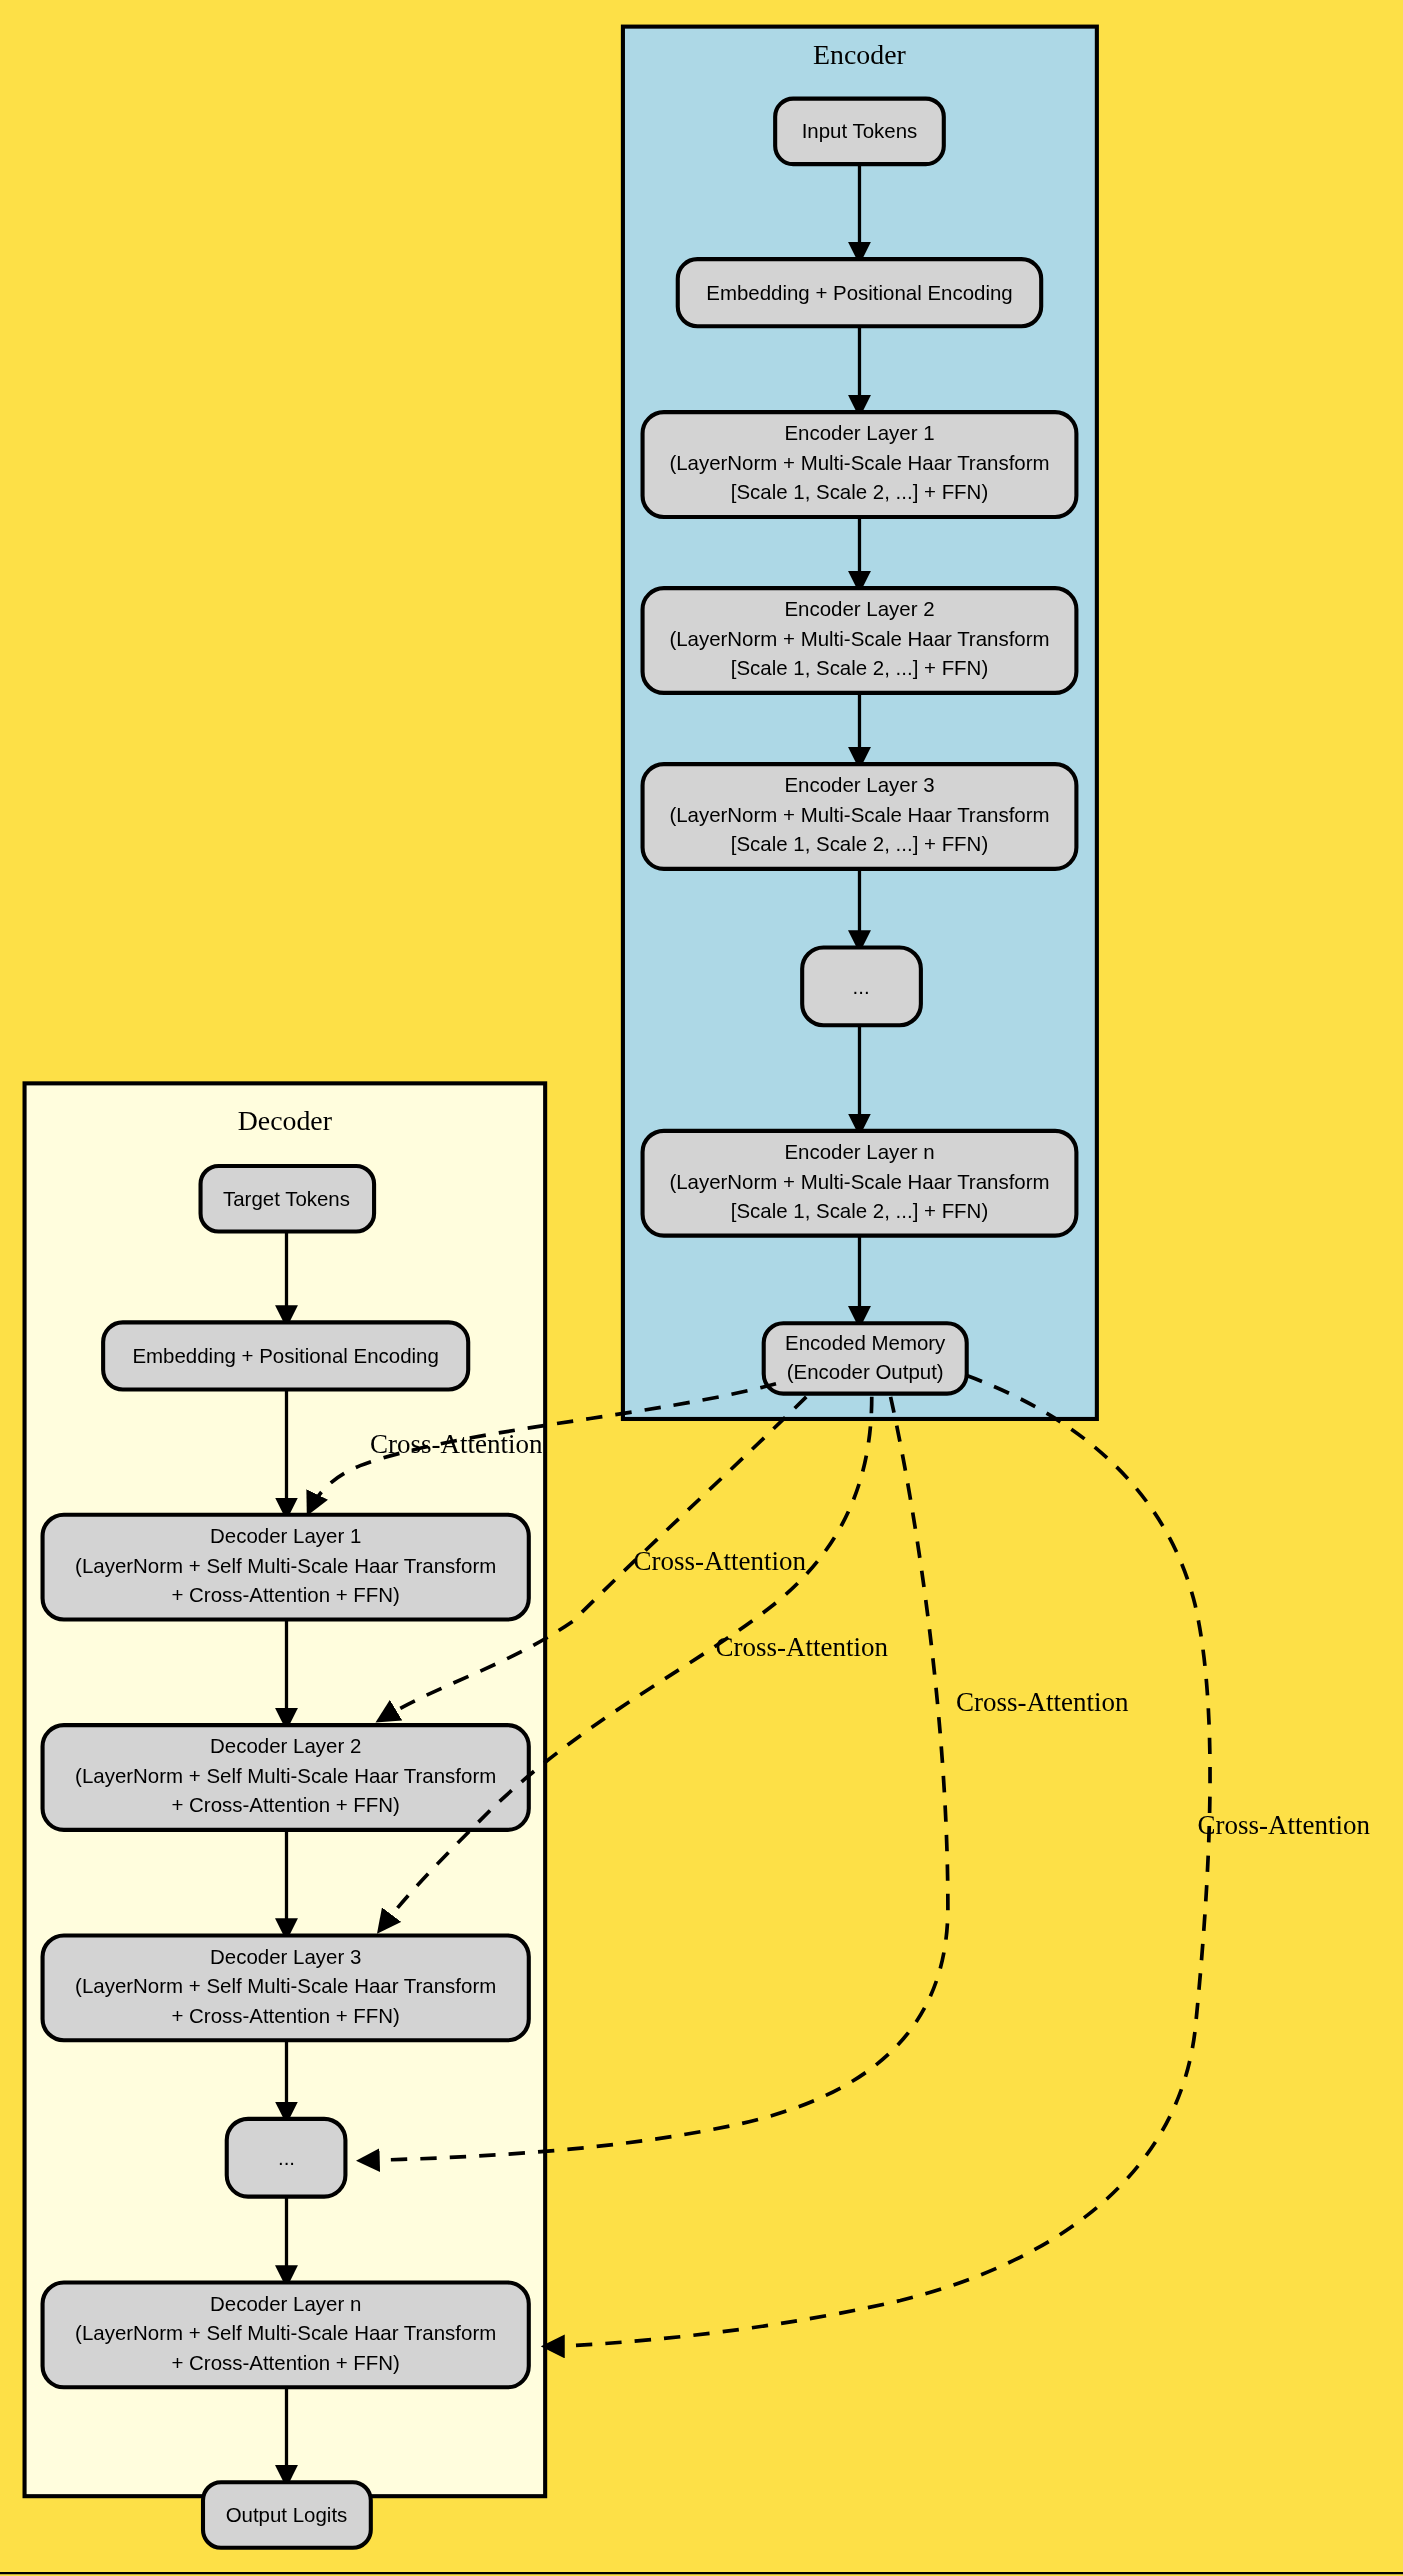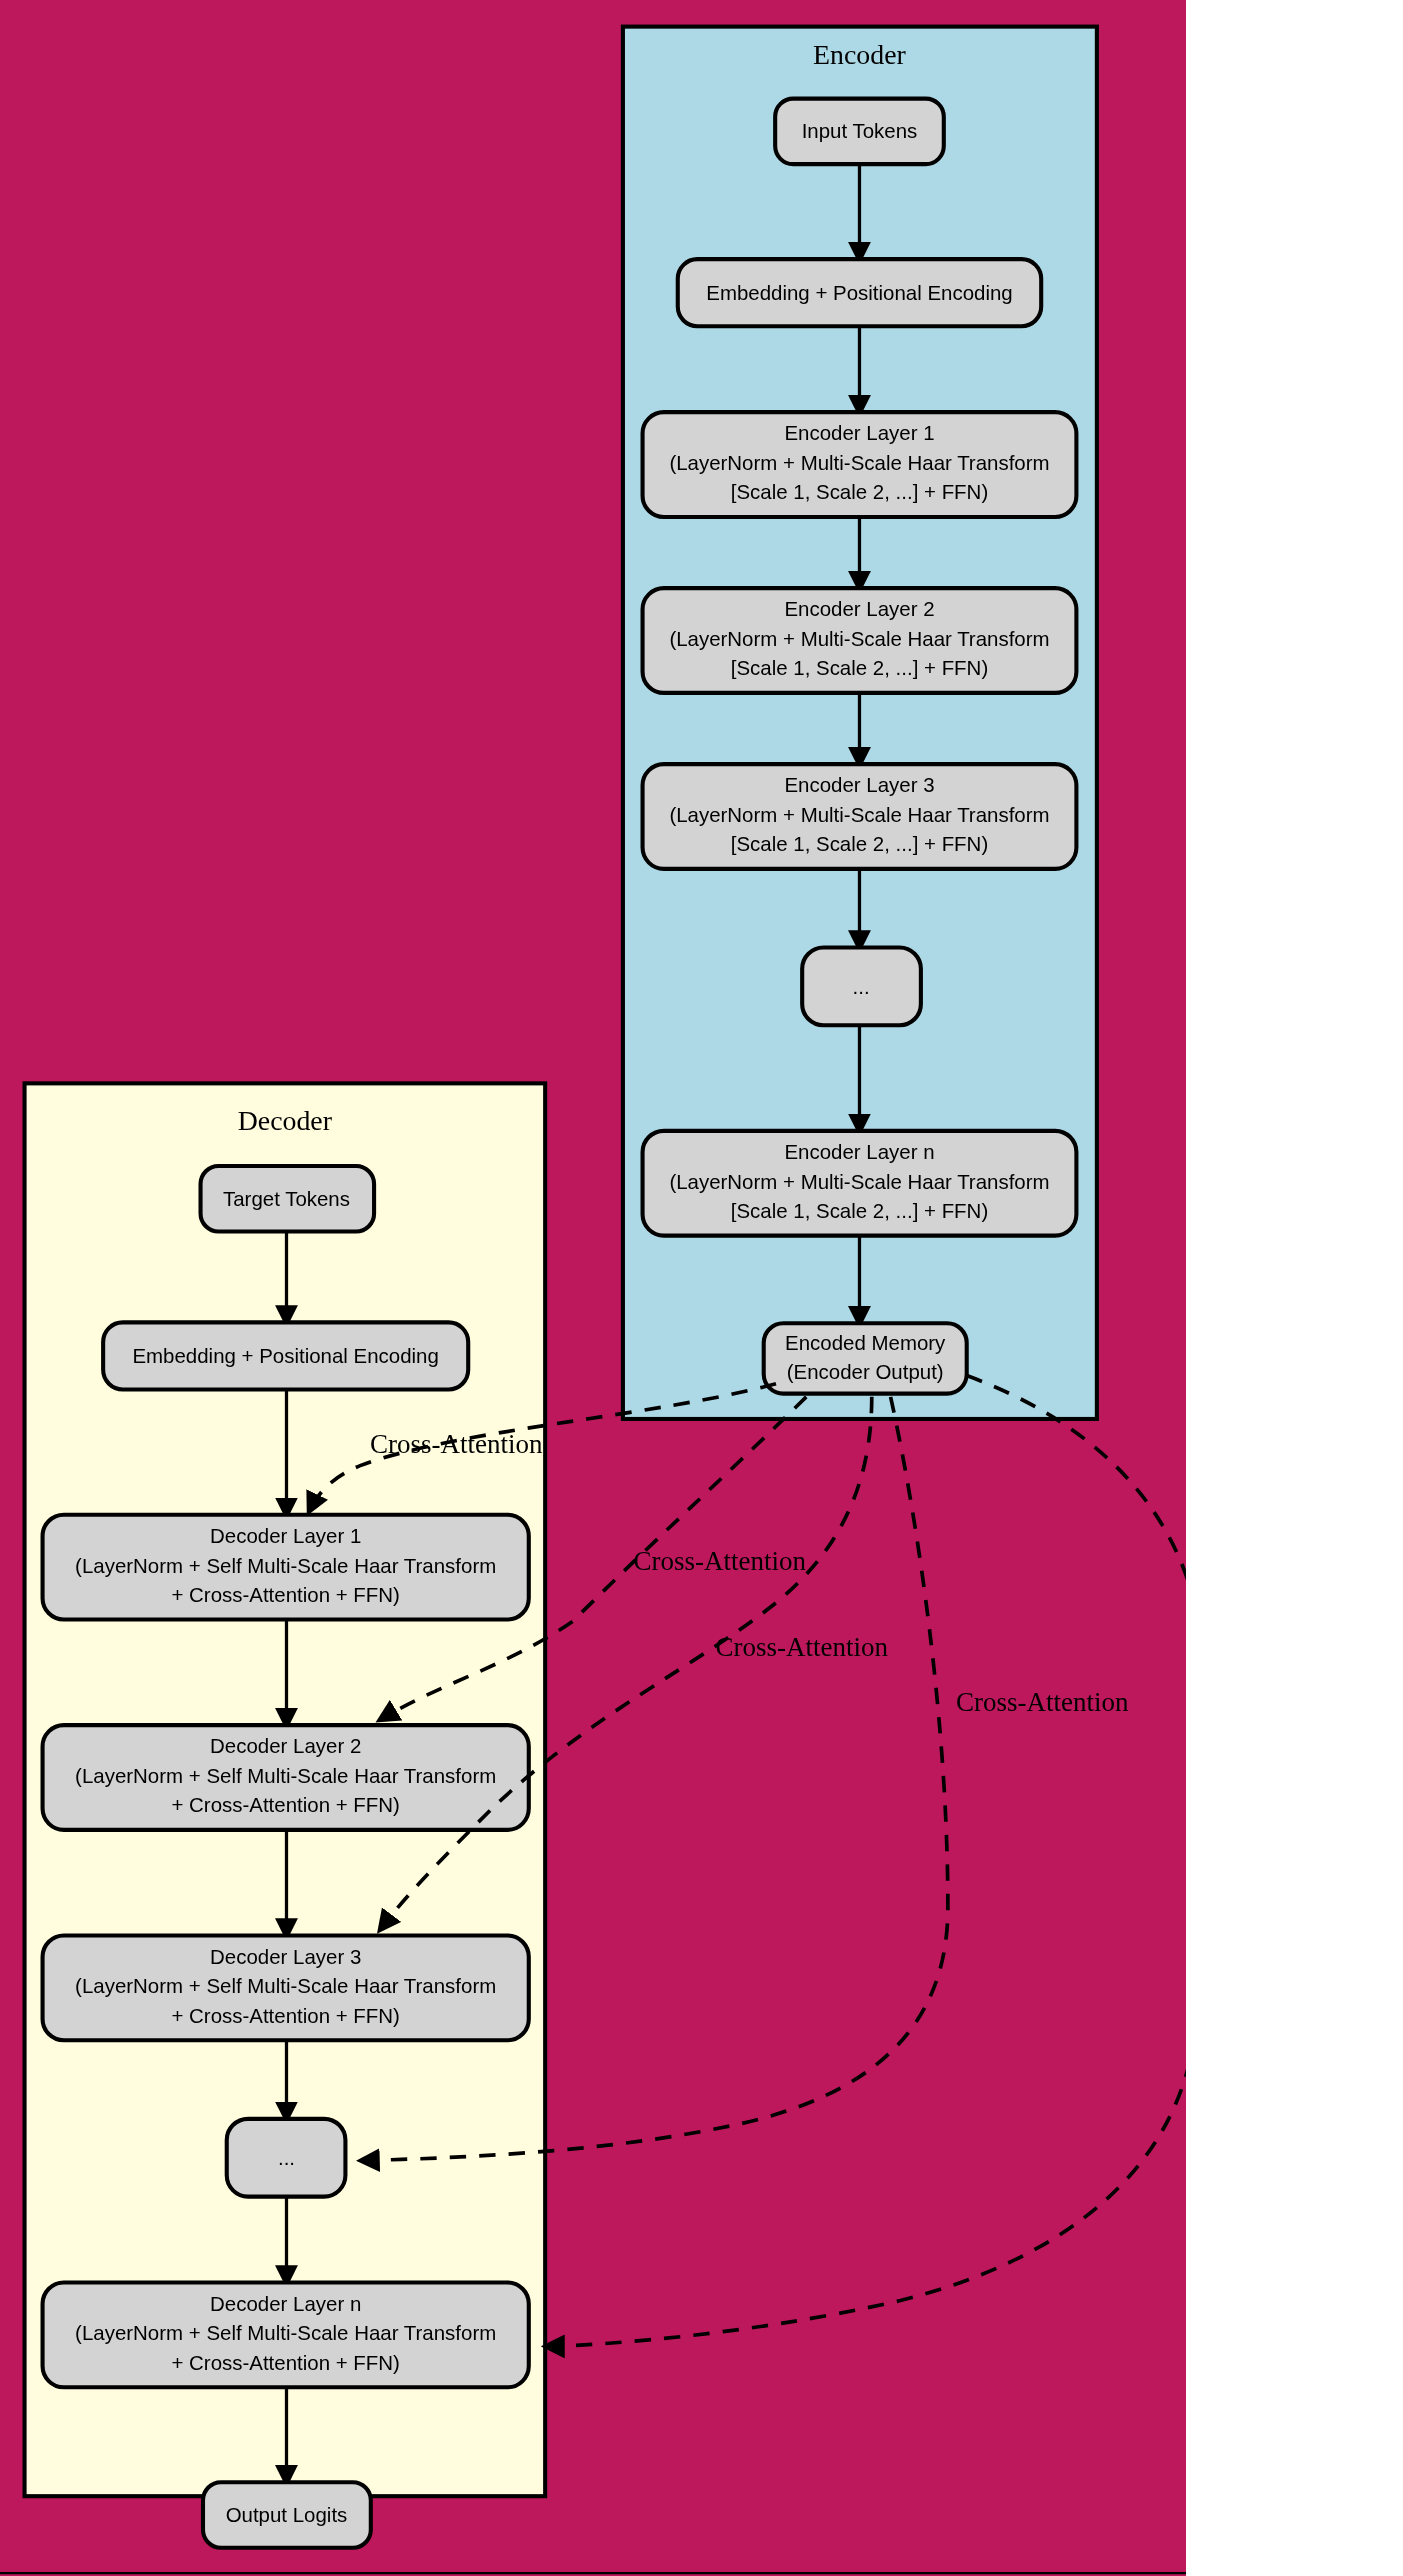--- a/index.html
+++ b/index.html
@@ -2,23 +2,23 @@
 <html style="font-size:13px"><head>
 <meta charset="utf-8">
 <style>
   html, body {
     margin: 0;
     padding: 0;
     background: #ffffff;
   }
   #root {
     position: relative;
-    width: 1186px;
+    width: 1403px;
     height: 2576px;
-    background: #be185d;
+    background: #fde047;
     overflow: hidden;
     font-family: "Liberation Sans", sans-serif;
   }
   svg#diagram {
     position: absolute;
     top: 0;
     left: 0;
     width: 1403px;
     height: 2576px;
     display: block;

